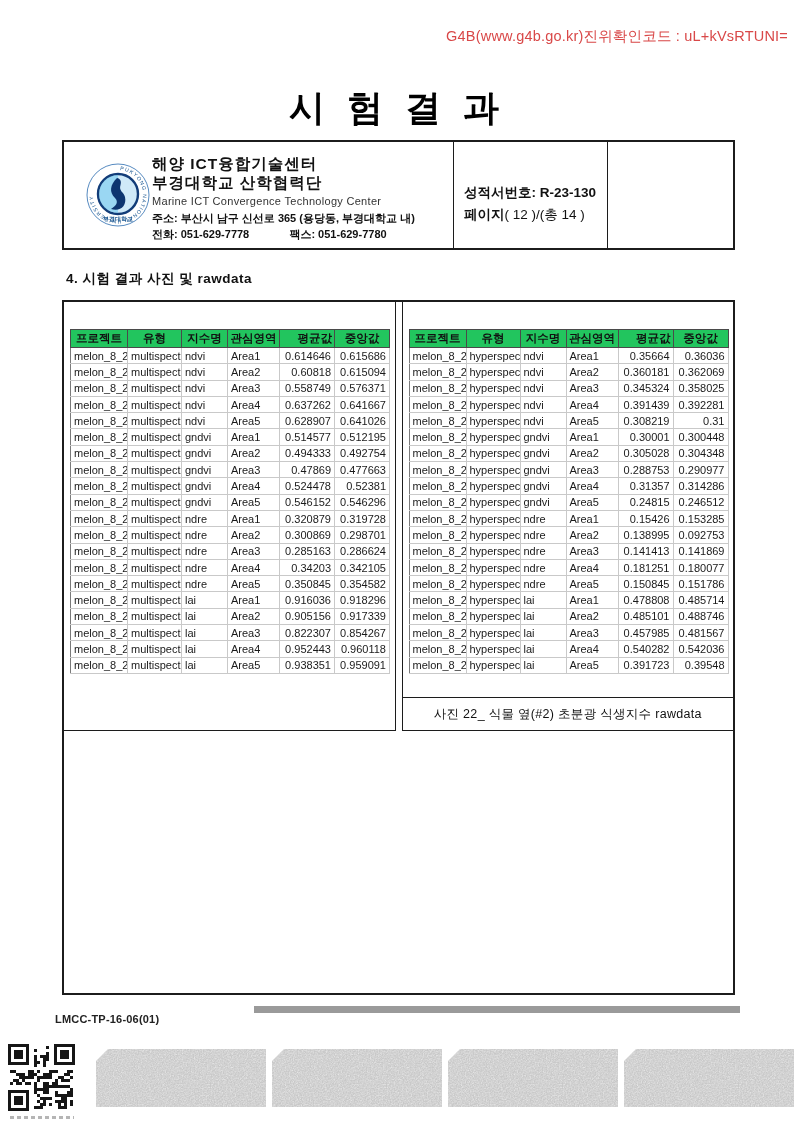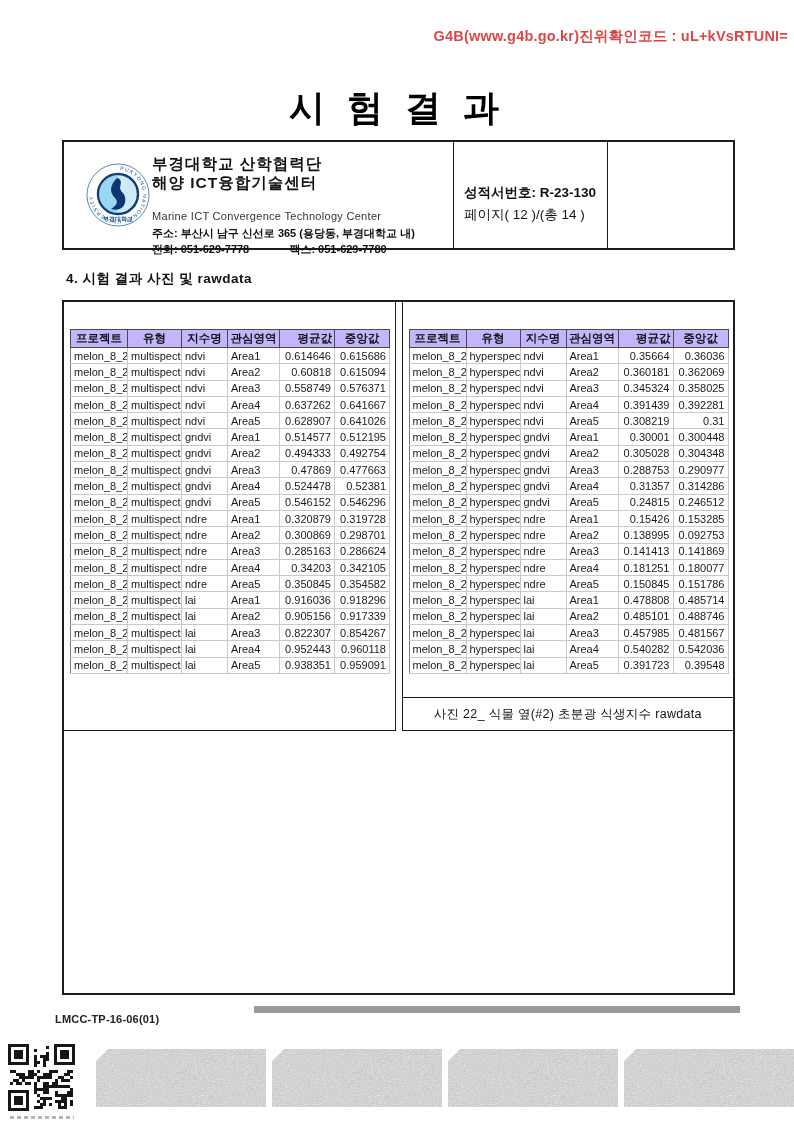--- a/index.html
+++ b/index.html
@@ -3,56 +3,56 @@
 <meta charset="utf-8">
 <style>
   * { margin:0; padding:0; box-sizing:border-box; }
   html,body { background:#e8e8e8; }
   .page {
     position:relative; width:794px; height:1123px; margin:0 auto;
     background:#ffffff; font-family:"Liberation Sans", sans-serif; color:#111;
     overflow:hidden;
   }
   
-  .g4b { position:absolute; top:27px; right:6px; font-size:14.5px; font-weight:700; letter-spacing:0.2px; }
+  .g4b { position:absolute; top:27px; right:6px; font-size:14.5px; font-weight:400; letter-spacing:0.2px; }
   
   .doc-title { position:absolute; top:84px; left:0; width:100%; text-align:center;
     font-size:36px; font-weight:bold; letter-spacing:6px; color:#000; }
   
   .head-box { position:absolute; left:62px; top:140px; width:673px; height:110px;
     border:2px solid #1c1c1c; display:flex; }
   .head-left { width:389px; position:relative; }
   .logo { position:absolute; left:22px; top:21px; width:64px; height:64px; }
   .org { position:absolute; left:88px; top:12px; line-height:1.25; }
   .org-kr { font-size:15.5px; font-weight:bold; letter-spacing:1px; }
-  .org-en { font-size:11px; color:#333; margin-top:17px; letter-spacing:0.3px; }
+  .org-en { font-size:11px; color:#333; margin-top:2px; letter-spacing:0.3px; }
   .org-addr { font-size:11px; font-weight:bold; margin-top:3px; }
   .org-tel { font-size:11px; font-weight:bold; margin-top:3px; }
   .org-tel .gap { display:inline-block; width:34px; }
   .head-mid { width:154px; border-left:1.5px solid #1c1c1c; padding:42px 0 0 10px; }
   .head-mid .l1 { font-size:13.5px; font-weight:bold; white-space:nowrap; }
   .head-mid .l2 { font-size:13.5px; white-space:nowrap; margin-top:4px; }
-  .head-mid .l2 b { font-weight:normal; }
+  .head-mid .l2 b { font-weight:bold; }
   .head-right { flex:1; border-left:1.5px solid #1c1c1c; }
   
   .section-title { position:absolute; left:66px; top:270px; font-size:13.5px; font-weight:bold; letter-spacing:0.5px; }
   
   .content-box { position:absolute; left:62px; top:300px; width:673px; height:695px;
     border:2px solid #1c1c1c; }
   .panels { display:flex; height:429px; }
   .panel { flex:1; display:flex; flex-direction:column; border-bottom:1.5px solid #1c1c1c; min-width:0; }
   .panel.left  { border-right:1.5px solid #1c1c1c; }
   .panel.right { border-left:1.5px solid #1c1c1c; }
   .panel-spacer { width:6px; }
   .tbl-area { flex:1; padding:27px 3px 0 6px; }
   
   table.xl { border-collapse:collapse; table-layout:fixed; width:319px; background:#fff;
     font-size:11px; }
   table.xl th { font-size:11.5px; font-weight:bold; text-align:center;
-    border:1px solid #4a4a4a; height:18px; padding:0 2px; background:#c4b5fd; }
+    border:1px solid #4a4a4a; height:18px; padding:0 2px; background:#22c55e; }
   table.xl td { height:16.3px; padding:0 3px; border-right:1px solid #c9c9c9;
     border-bottom:1px solid #c9c9c9; white-space:nowrap; overflow:hidden; color:#1a1a1a; }
   table.xl td.c0 { border-left:1px solid #7a7a7a; }
   table.xl td.c0, table.xl td.c1, table.xl td.c2, table.xl td.c3 { text-align:left; }
   table.xl td.c4, table.xl td.c5 { text-align:right; }
   table.xl th:nth-child(1){ width:57px; } table.xl th:nth-child(2){ width:54px; }
   table.xl th:nth-child(3){ width:46px; } table.xl th:nth-child(4){ width:52px; }
   table.xl th:nth-child(5){ width:55px;text-align:right; } table.xl th:nth-child(6){ width:55px; }
   .caption-row { height:33px; border-top:1.3px solid #1c1c1c; font-size:12.5px;
     text-align:center; line-height:32px; letter-spacing:0.3px; white-space:nowrap; }
@@ -91,22 +91,22 @@
         <circle cx="32" cy="32" r="31" fill="#ffffff" stroke="#2b6cb0" stroke-width="0.8"></circle>
         <text font-size="5.2" fill="#17548f" letter-spacing="1.1" font-family="Liberation Sans, sans-serif">
           <textPath href="#ringpath" startOffset="2">PUKYONG NATIONAL UNIVERSITY</textPath>
         </text>
         <text x="32" y="58" text-anchor="middle" font-size="6" font-weight="bold" fill="#17548f" font-family="Liberation Sans, sans-serif">부경대학교</text>
         <circle cx="32" cy="31" r="20" fill="#cfe9f8" stroke="#123c78" stroke-width="2.4"></circle>
         <path d="M32 12 a19 19 0 0 0 0 38 z" fill="#6fc9ee" opacity="0.55"></path>
         <path d="M31 15 c-7 7 -8 14 -2 20 c4 4 1 8 -4 11 c9 3 16 -3 14 -12 c-1.2 -5 -6.5 -6 -4.5 -12 c1.3 -4 -0.5 -6.5 -3.5 -7 z" fill="#0d3570"></path>
       </svg>
       <div class="org">
+        <div class="org-kr">해양 ICT융합기술센터</div>
         <div class="org-kr">부경대학교 산학협력단</div>
-        <div class="org-kr">해양 ICT융합기술센터</div>
         <div class="org-en">Marine ICT Convergence Technology Center</div>
         <div class="org-addr">주소: 부산시 남구 신선로 365 (용당동, 부경대학교 내)</div>
         <div class="org-tel">
           <span>전화:</span>
           <span>051-629-7778</span>
           <span class="gap"></span>
           <span>팩스:</span>
           <span>051-629-7780</span>
         </div>
       </div>

